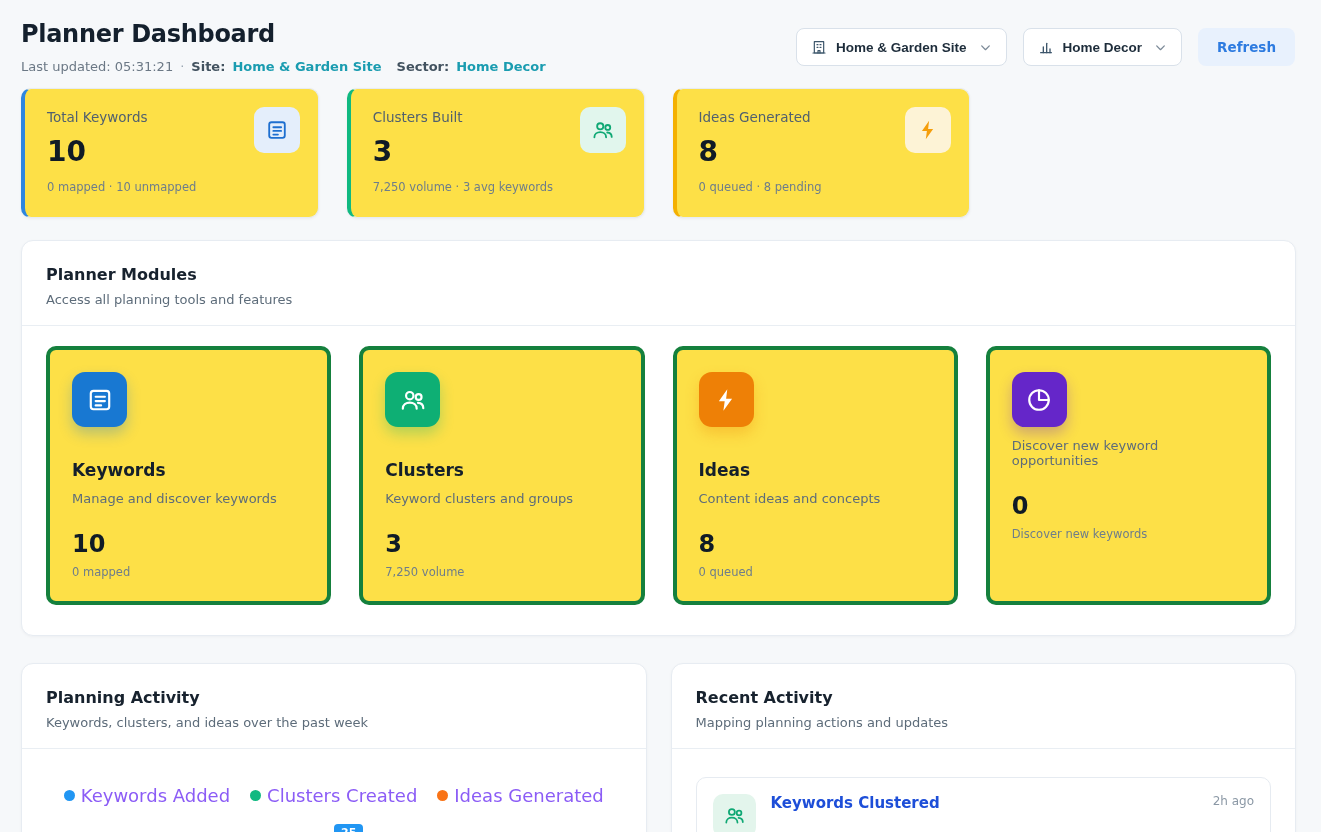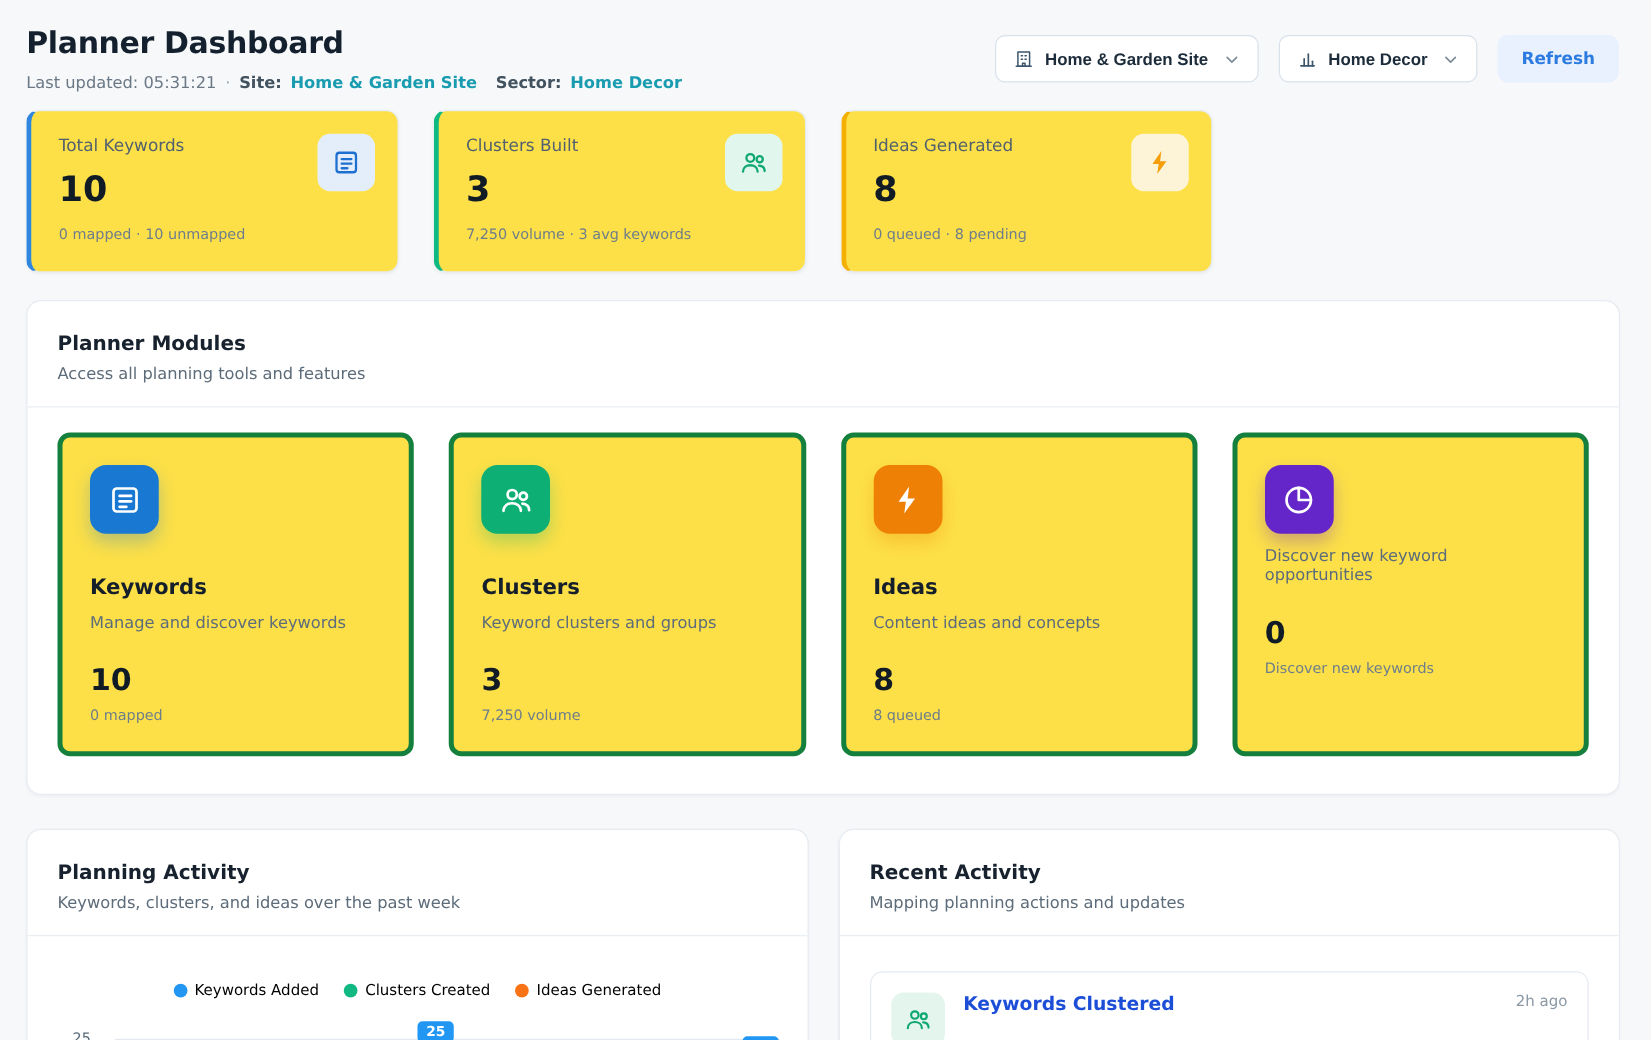--- a/index.html
+++ b/index.html
@@ -73,21 +73,21 @@
   .module-title { font-size:17px; font-weight:700; color:#141f2b; margin-top:33px; }
   .module-desc { font-size:13px; color:#5d6c7a; margin-top:11px; }
   .module-value { font-size:24px; font-weight:700; color:#101b26; margin-top:24px; }
   .module-caption { font-size:11.5px; color:#6e7d8a; margin-top:7px; }
 
   
   .bottom { display:grid; grid-template-columns:1fr 1fr; gap:24px; margin:27px 17px 0 21px; }
   .bottom .panel { height:420px; overflow:hidden; }
 
   .legend { display:flex; justify-content:center; gap:20px; margin-top:36px; }
-  .legend-item { display:flex; align-items:center; gap:6px; font-size:12px; color:#000000; cursor:pointer; }
+  .legend-item { display:flex; align-items:center; gap:6px; font-size:18px; color:#8b5cf6; cursor:pointer; }
   .legend-dot { width:11px; height:11px; border-radius:50%; }
   .dot-blue { background:#2196f3; } .dot-green { background:#10b981; } .dot-orange { background:#f97316; }
 
   .chart-wrap { position:relative; height:260px; margin-top:14px; }
   .y-tick { position:absolute; left:36px; top:10px; font-size:11.5px; color:#5a6a78; }
   .gridline { position:absolute; left:70px; right:22px; top:18px; height:1px; background:#e3e9ef; }
   .chart-svg { position:absolute; left:70px; right:16px; top:0; height:300px; width:calc(100% - 86px); }
   .pt-badge { position:absolute; background:#2196f3; color:#fff; font-size:11px; font-weight:600;
     padding:2px 7px; border-radius:4px; line-height:1.2; }
   .pt-1 { left:312px; top:4px; } .pt-2 { left:572px; top:16px; }
@@ -248,21 +248,21 @@
       </div>
       <div class="module-card">
         <div class="module-sq sq-orange">
             <svg viewBox="0 0 24 24">
               <use href="#ic-bolt"></use>
             </svg>
           </div>
         <div class="module-title">Ideas</div>
         <div class="module-desc">Content ideas and concepts</div>
         <div class="module-value">8</div>
-        <div class="module-caption">8 queued</div>
+        <div class="module-caption">0 queued</div>
       </div>
       <div class="module-card">
         <div class="module-sq sq-purple">
             <svg viewBox="0 0 24 24">
               <use href="#ic-pie"></use>
             </svg>
           </div>
         <div class="module-desc">Discover new keyword opportunities</div>
         <div class="module-value">0</div>
         <div class="module-caption">Discover new keywords</div>

